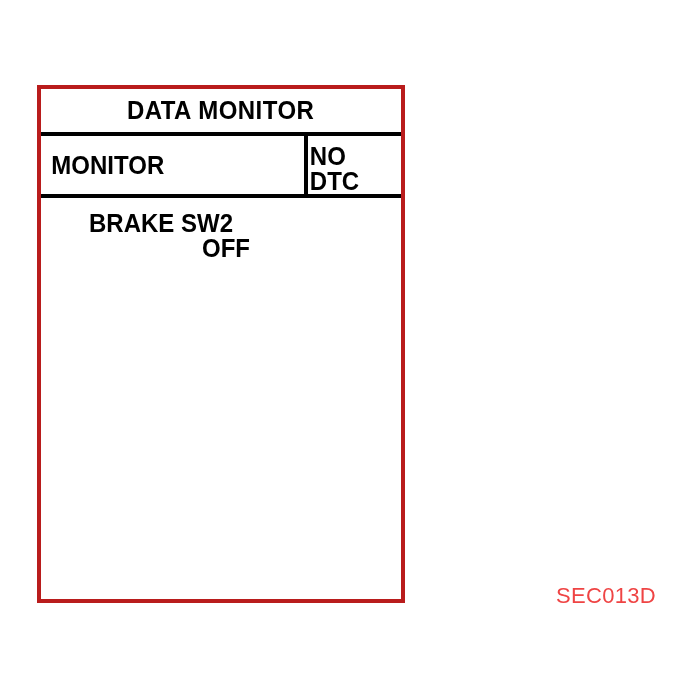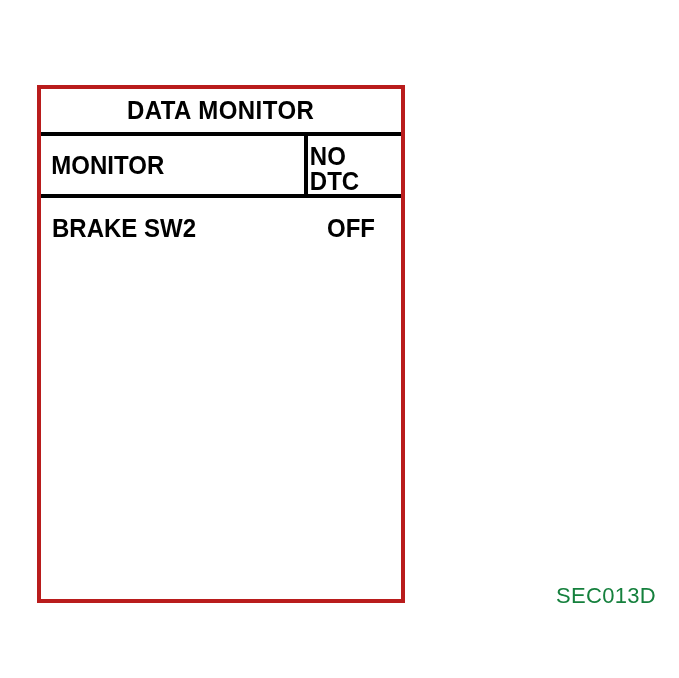--- a/index.html
+++ b/index.html
@@ -87,20 +87,21 @@
   
   .data-list {
     flex: 1;
     padding-top: 13px;
   }
   .data-item-row {
     display: flex;
     align-items: center;
     height: 34px;
     padding-left: 11px;
+    flex-direction: column;
   }
   .data-item-name {
     width: 275px;
     font-size: 25px;
     font-weight: bold;
     color: #000000;
     line-height: 1;
     transform: scaleX(0.96);
     transform-origin: left center;
     white-space: nowrap;
@@ -115,21 +116,21 @@
     white-space: nowrap;
   }
 
   
   #figure-code {
     position: absolute;
     left: 556px;
     top: 583px;
     font-size: 22px;
     font-weight: normal;
-    color: #15803d;
+    color: #ef4444;
     letter-spacing: 0.3px;
     white-space: nowrap;
   }
 </style>
 </head>
 <body>
 
 <div id="monitor-panel">
 
   <div class="panel-title-row">

